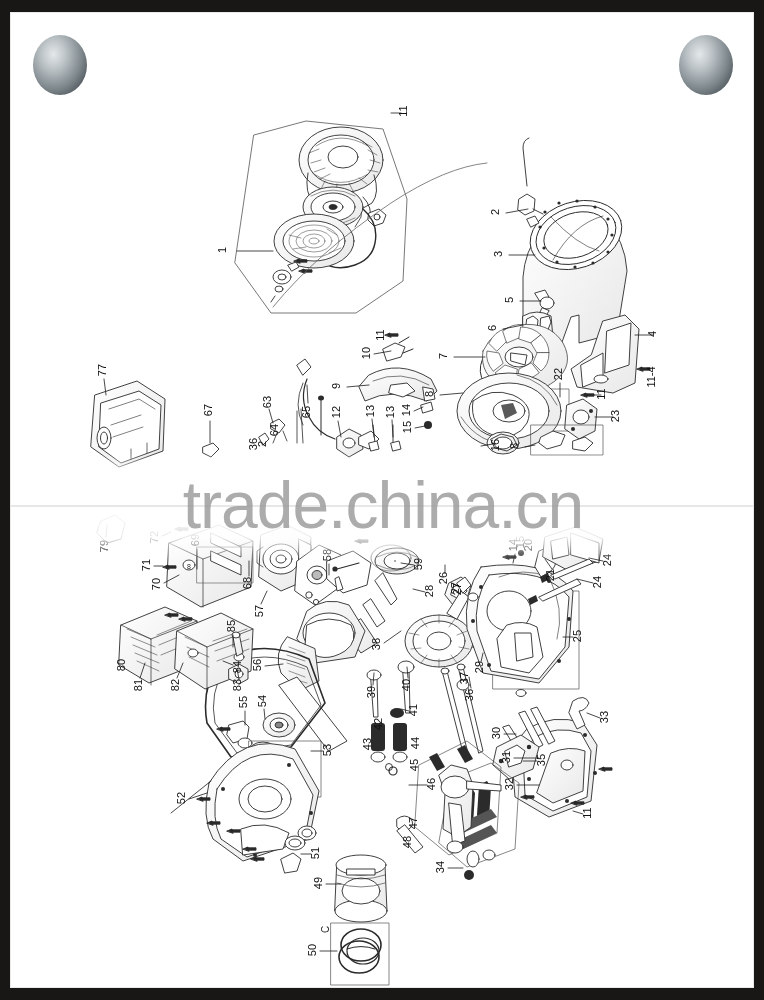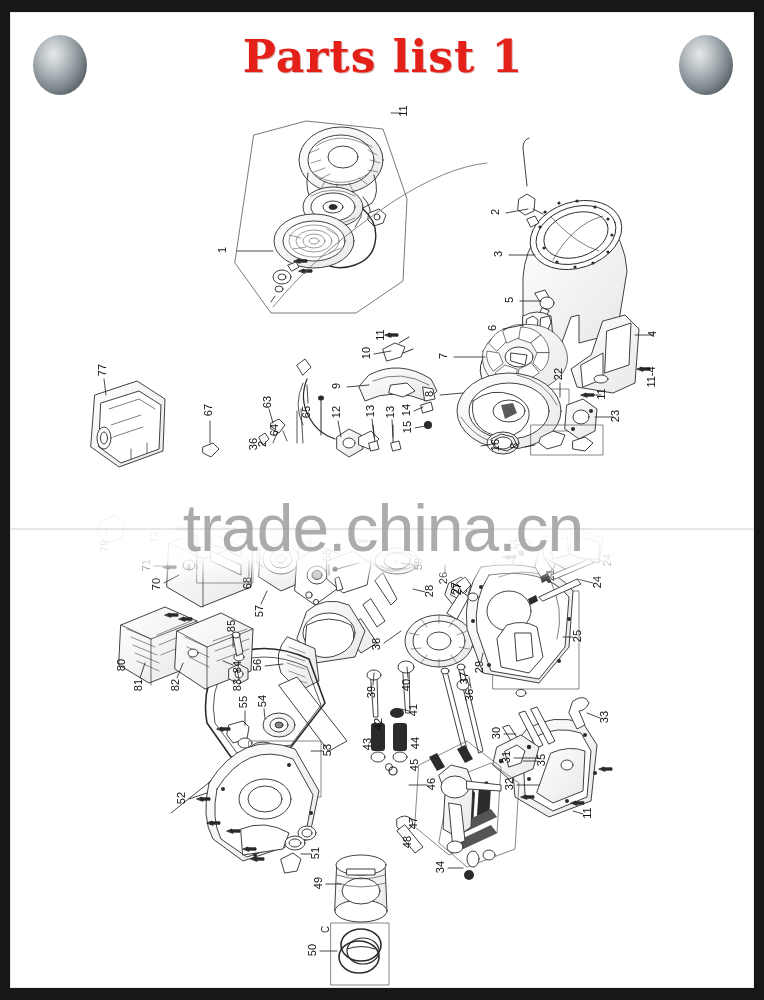--- a/index.html
+++ b/index.html
@@ -14,40 +14,39 @@
   #sphere-right{left:668px;top:22px;}
 
   #page-title{position:absolute;left:0;top:18px;width:744px;text-align:center;
     font-family:"DejaVu Serif",serif;font-weight:bold;font-size:44px;color:#e32119;letter-spacing:1px;
     text-shadow:1px 1px 0 rgba(140,20,14,.35);}
 
   #diagram{position:absolute;left:0;top:0;width:744px;height:976px;}
   #diagram svg{display:block;width:744px;height:976px;}
 
   
-  #watermark{position:absolute;left:0;top:463px;width:744px;height:108px;pointer-events:none;}
+  #watermark{position:absolute;left:0;top:440px;width:744px;height:108px;pointer-events:none;}
   #wm-fog{position:absolute;left:0;top:0;width:744px;height:108px;
     background:linear-gradient(to bottom, rgba(255,255,255,0) 0%, rgba(255,255,255,.88) 22%, rgba(255,255,255,.96) 50%, rgba(255,255,255,.88) 78%, rgba(255,255,255,0) 100%);}
   #wm-text{position:absolute;left:0;top:14px;width:744px;text-align:center;
     font-family:"Liberation Sans",sans-serif;font-weight:normal;font-size:66px;color:#9a9a9a;opacity:.82;letter-spacing:-1px;}
   #wm-bar{position:absolute;left:0;top:52px;width:744px;height:2px;background:rgba(120,120,120,.18);}
 
   .lbl{position:absolute;font-family:"Liberation Sans",sans-serif;font-size:11px;color:#111;
     white-space:nowrap;transform-origin:center center;transform:rotate(-90deg);}
 </style>
 </head>
 <body>
 
 <div id="frame">
   <div id="sheet">
 
     <div class="sphere" id="sphere-left"></div>
     <div class="sphere" id="sphere-right"></div>
 
-    <div id="page-title">Parts list 1</div>
 
     <div id="diagram">
       <svg viewBox="0 0 744 976" xmlns="http://www.w3.org/2000/svg">
         <defs>
           <g id="bolt">
             <path d="M0 0 l5 -2 l1 4 z" fill="#2a2a2a"></path>
             <rect x="4" y="-1.2" width="9" height="2.4" fill="#2a2a2a"></rect>
           </g>
           <linearGradient id="mtl" x1="0" y1="0" x2="1" y2="1">
             <stop offset="0" stop-color="#ffffff"></stop>

